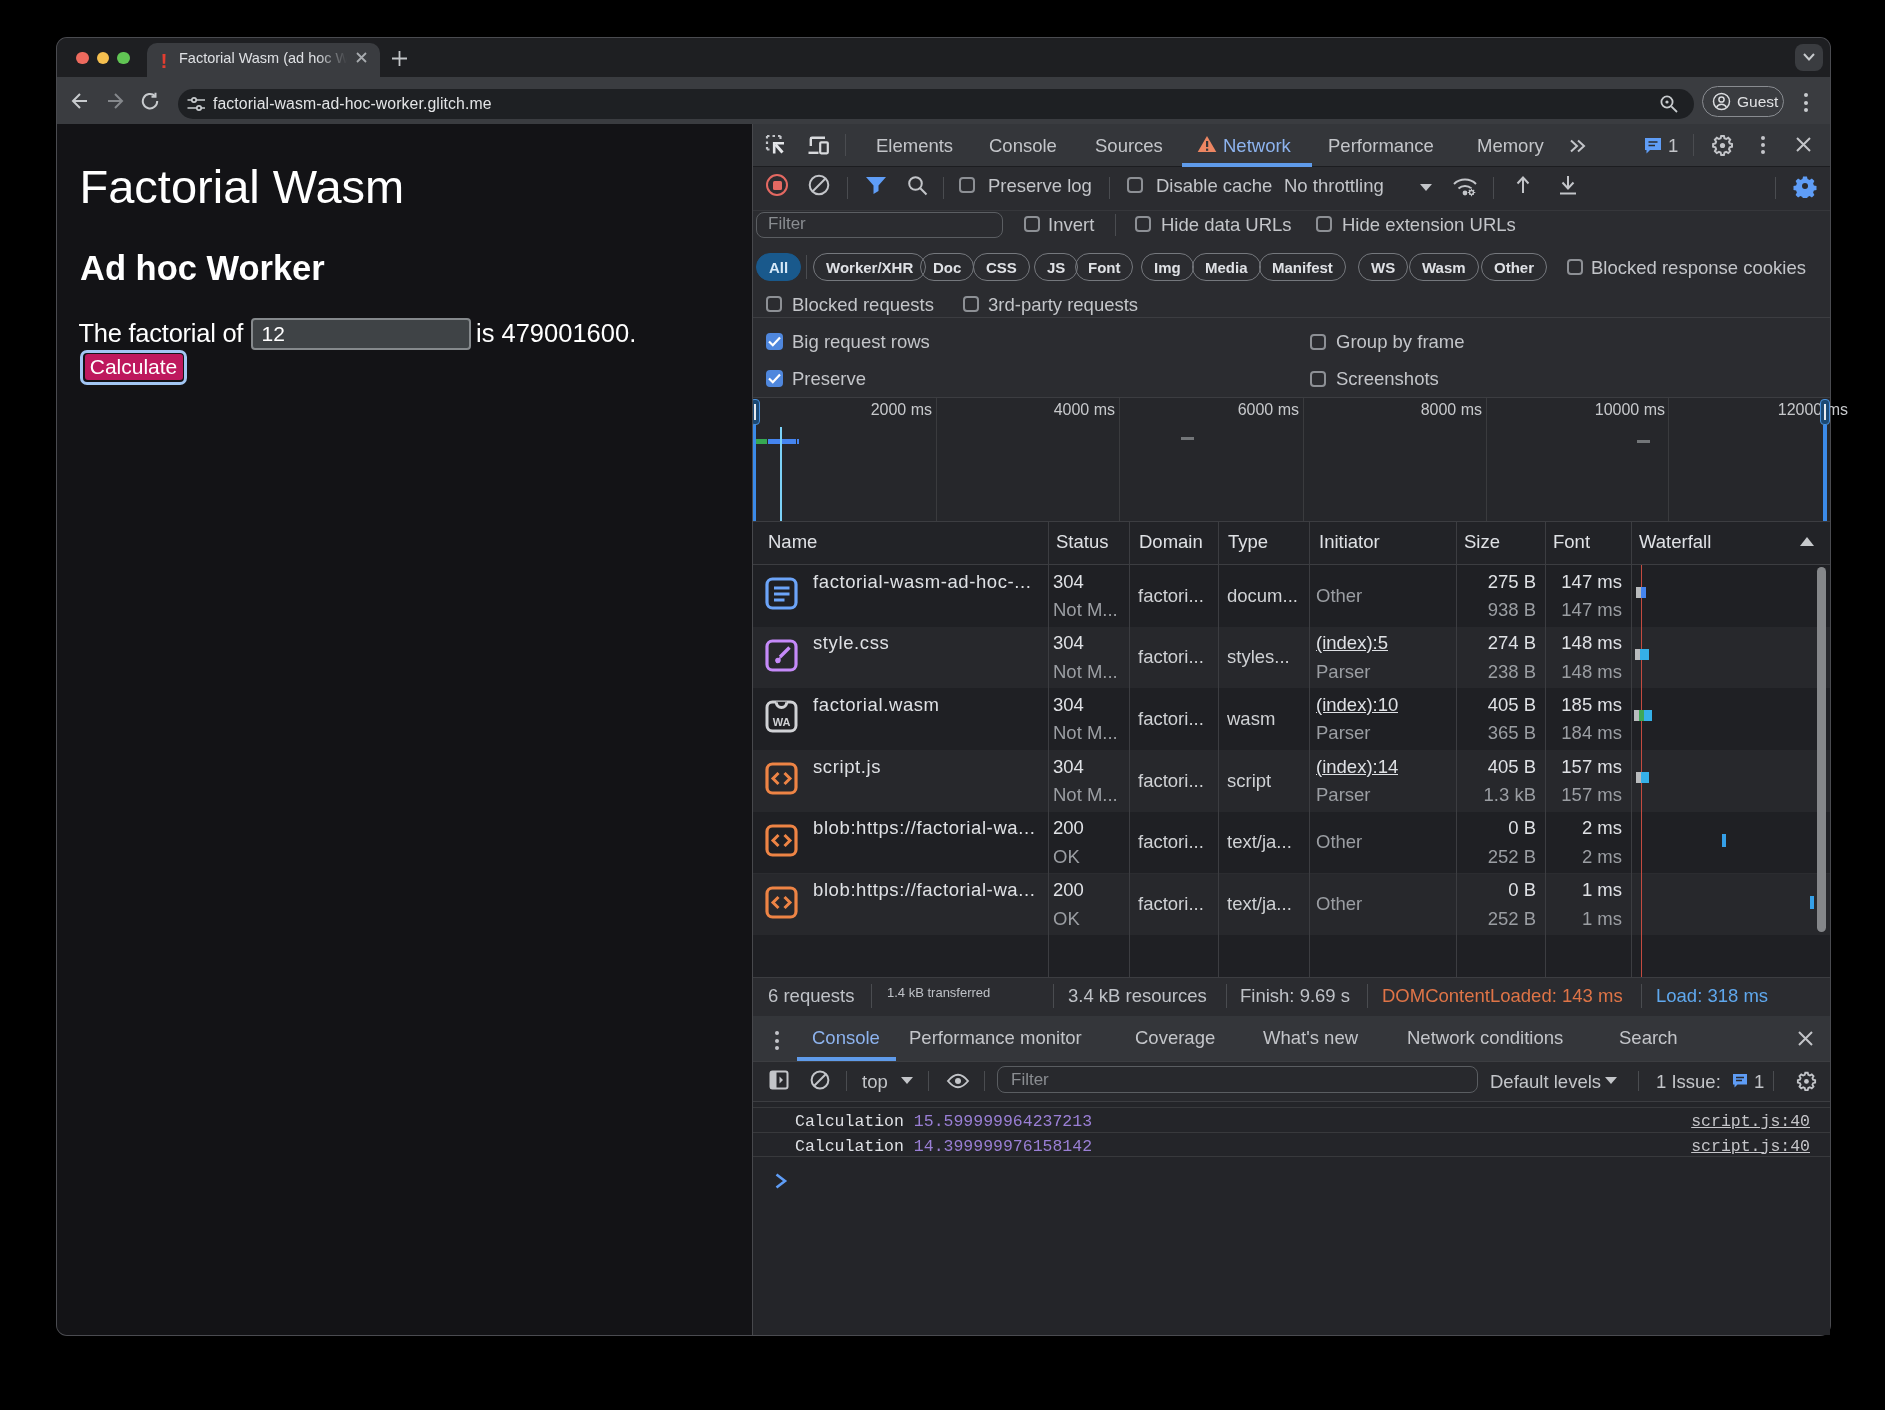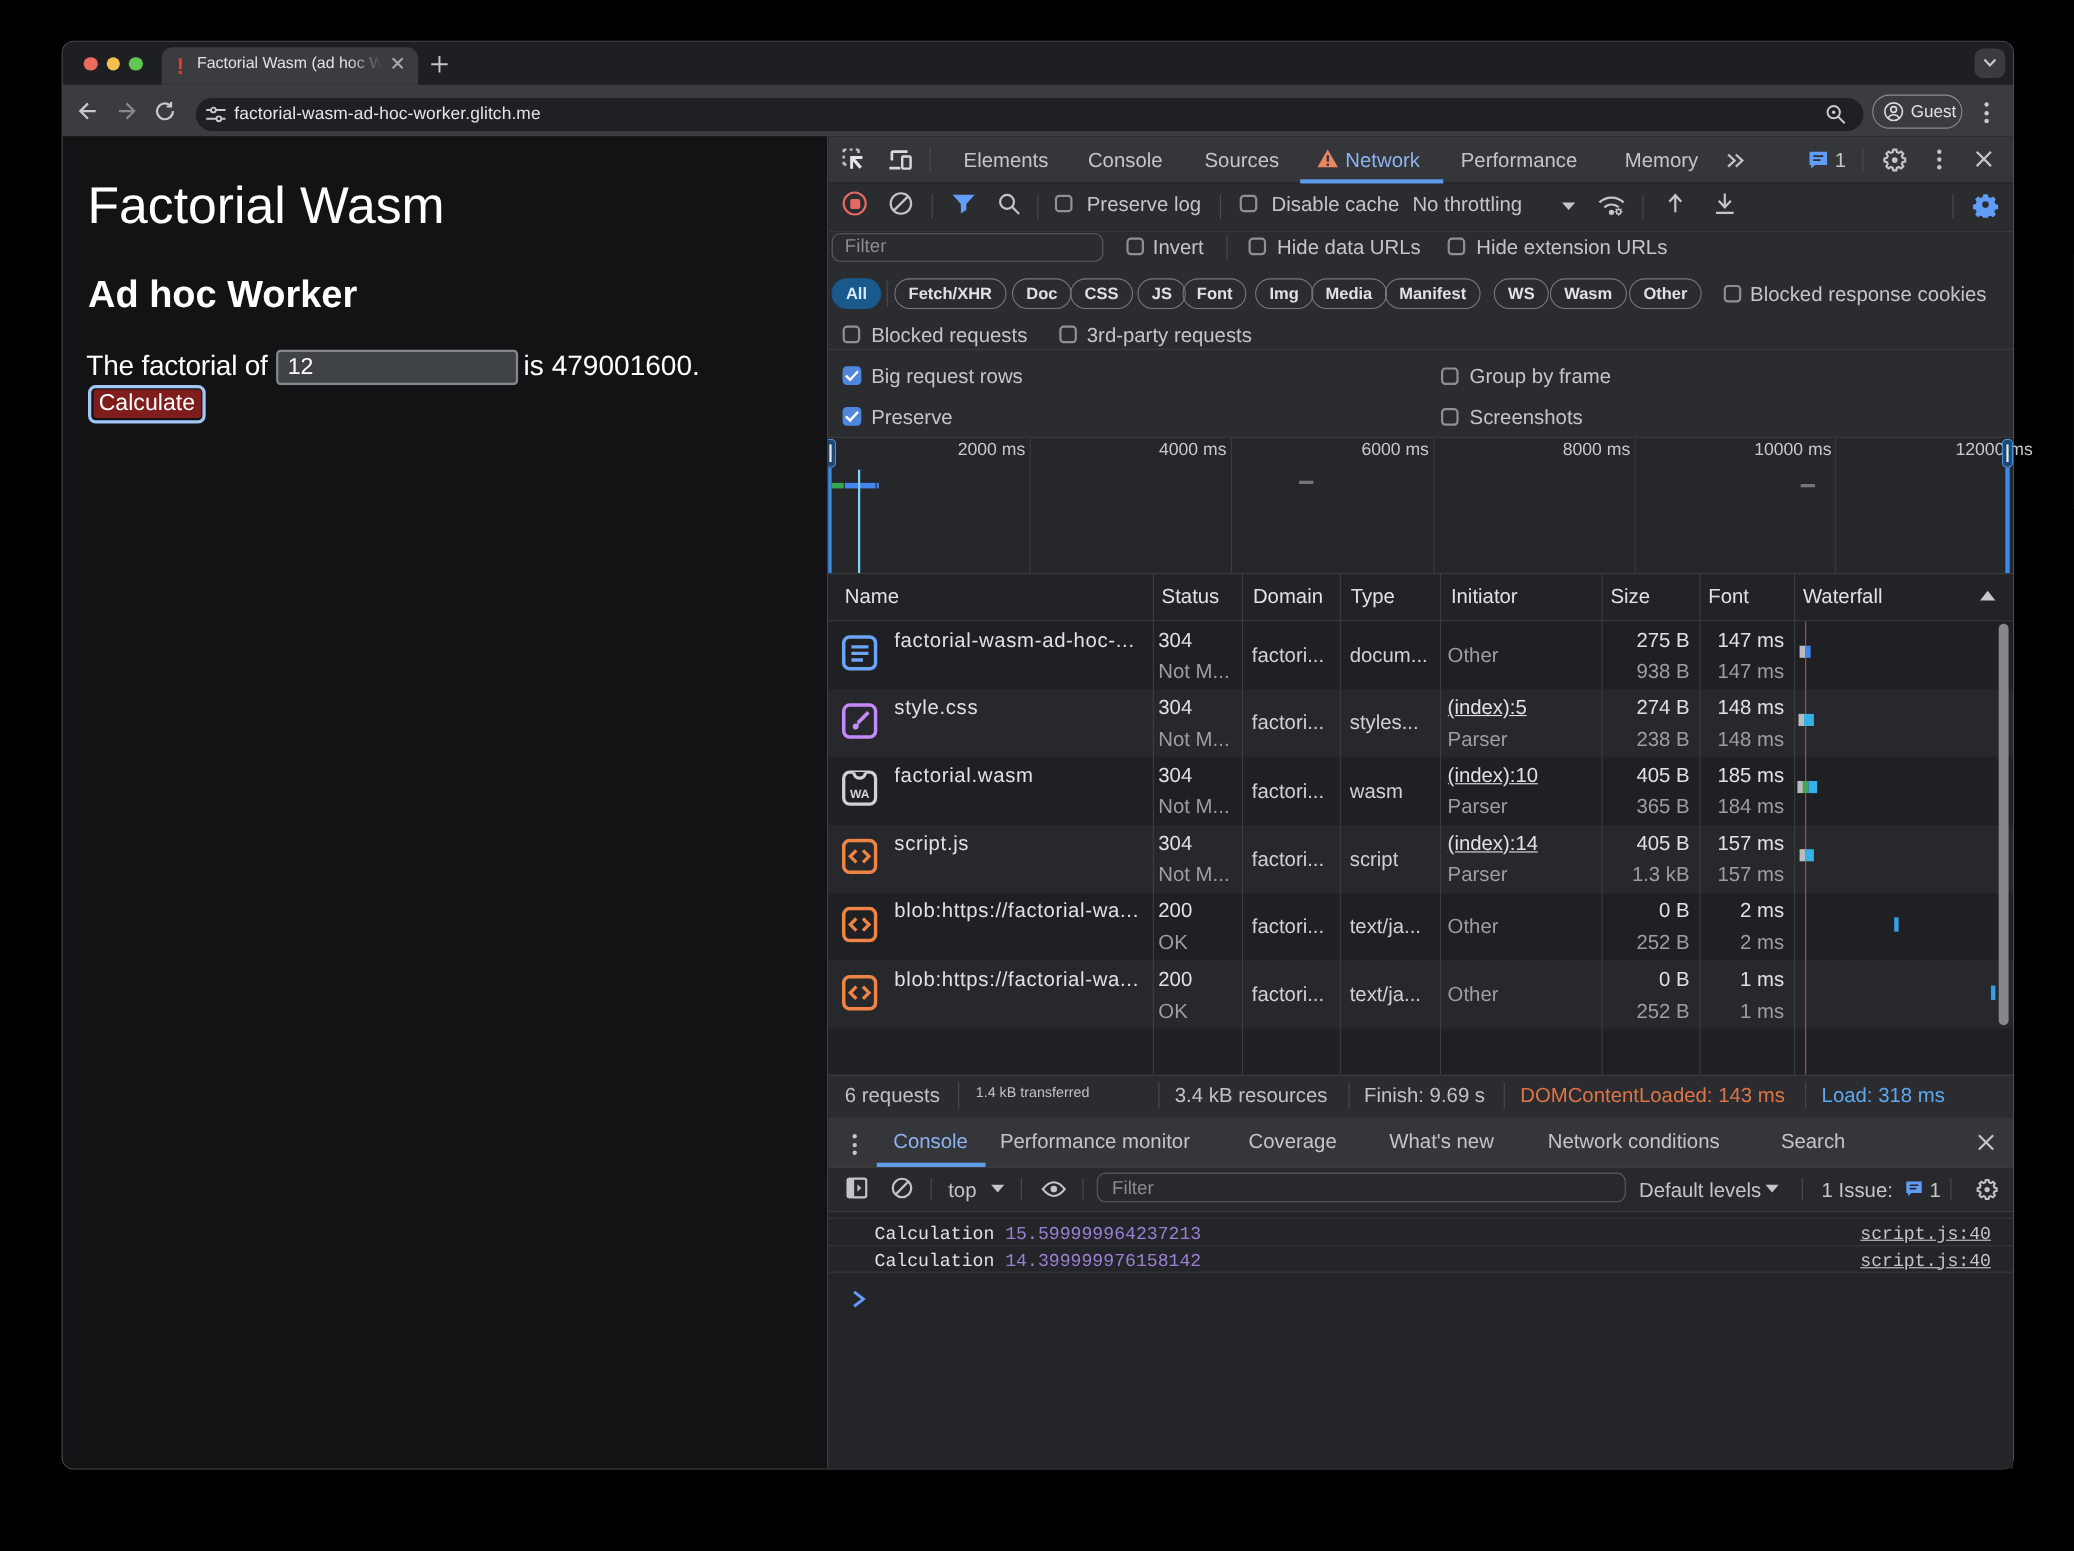--- a/index.html
+++ b/index.html
@@ -72,21 +72,21 @@
 <div class="a" style="left:1747px;top:70px;width:4px;height:4px;border-radius:50%;background:#c8cbce"></div>
 <div class="a" style="left:0;top:86px;width:696px;height:1211px;background:#131316"></div>
 <div class="a" style="left:696px;top:86px;width:1077px;height:1211px;background:#2b2c30"></div>
 <div class="a" style="left:695px;top:86px;width:1px;height:1211px;background:#47484c"></div>
 <div class="a" style="left:22.5px;top:120.5px;font-size:47px;font-weight:normal;color:#fff">Factorial Wasm</div>
 <div class="a" style="left:23px;top:211px;font-size:34.5px;font-weight:bold;color:#fff">Ad hoc Worker</div>
 <div class="a" style="left:21.5px;top:281px;font-size:25.5px;letter-spacing:-0.25px;color:#fff">The factorial of</div>
 <div class="a" style="left:193.5px;top:280px;width:220px;height:32px;background:#3f4346;border:2px solid #85898c;border-radius:4px;color:#fff;font-size:21px;line-height:28px;padding-left:9px">12</div>
 <div class="a" style="left:419px;top:281px;font-size:25.5px;color:#fff">is 479001600.</div>
 <div class="a" style="left:23px;top:311.5px;width:107px;height:35px;border:3px solid #a2c6f3;border-radius:7px;background:#131316"></div>
-<div class="a" style="left:27.5px;top:316px;width:98px;height:26px;background:#7f1d1d;border-radius:3px;color:#fff;font-size:21px;line-height:26px;text-align:center">Calculate</div>
+<div class="a" style="left:27.5px;top:316px;width:98px;height:26px;background:#be185d;border-radius:3px;color:#fff;font-size:21px;line-height:26px;text-align:center">Calculate</div>
 </div>
 <div class="a" id="dt" style="left:753px;top:124px;width:1232px;height:1211px;overflow:hidden">
 <div class="a" style="left:0px;top:0px;width:1077px;height:43px;background:#34363a;border-bottom:1px solid #1c1d20"></div>
 <svg class="a" style="left:12px;top:10px" width="25" height="23">
         <path d="M2 2 H4.5 M7.5 2 H10 M13 2 H15.5 M2 2 V4.5 M2 7.5 V10 M2 13 V15.5 M15.5 2 V5 M2 15.5 H4.5" stroke="#c3c5c9" stroke-width="2.2" fill="none"></path>
         <path d="M9.2 19.5 V9.2 H19" stroke="#e4e6e9" stroke-width="2.6" fill="none"></path>
         <path d="M10.5 10.5 L17.5 18.5" stroke="#e4e6e9" stroke-width="3"></path>
       </svg>
 <svg class="a" style="left:54px;top:10px" width="26" height="23">
         <path d="M3.8 12 V5 Q3.8 3.8 5 3.8 H18" stroke="#d8dadd" stroke-width="2.4" fill="none"></path>
@@ -174,21 +174,21 @@
 <div class="a" style="left:15px;top:90px;font-size:17px;color:#8a8d91">Filter</div>
 <div class="a cb" style="left:271px;top:92px"></div>
 <div class="a dtx" style="left:295px;top:90px">Invert</div>
 <div class="a sepv" style="left:362px;top:90px;width:1px;height:22px;"></div>
 <div class="a cb" style="left:382px;top:92px"></div>
 <div class="a dtx" style="left:408px;top:90px">Hide data URLs</div>
 <div class="a cb" style="left:563px;top:92px"></div>
 <div class="a dtx" style="left:589px;top:90px">Hide extension URLs</div>
 <div class="a chip" style="left:3px;top:129px;background:#19598c;border-color:#19598c;color:#d6e9f8">All</div>
 <div class="a sepv" style="left:53px;top:131px;width:1px;height:24px;"></div>
-<div class="a chip" style="left:60px;top:129px">Fetch/XHR</div>
+<div class="a chip" style="left:60px;top:129px">Worker/XHR</div>
 <div class="a chip" style="left:167px;top:129px">Doc</div>
 <div class="a chip" style="left:220px;top:129px">CSS</div>
 <div class="a chip" style="left:281px;top:129px">JS</div>
 <div class="a chip" style="left:322px;top:129px">Font</div>
 <div class="a chip" style="left:388px;top:129px">Img</div>
 <div class="a chip" style="left:439px;top:129px">Media</div>
 <div class="a chip" style="left:506px;top:129px">Manifest</div>
 <div class="a chip" style="left:605px;top:129px">WS</div>
 <div class="a chip" style="left:656px;top:129px">Wasm</div>
 <div class="a chip" style="left:728px;top:129px">Other</div>

